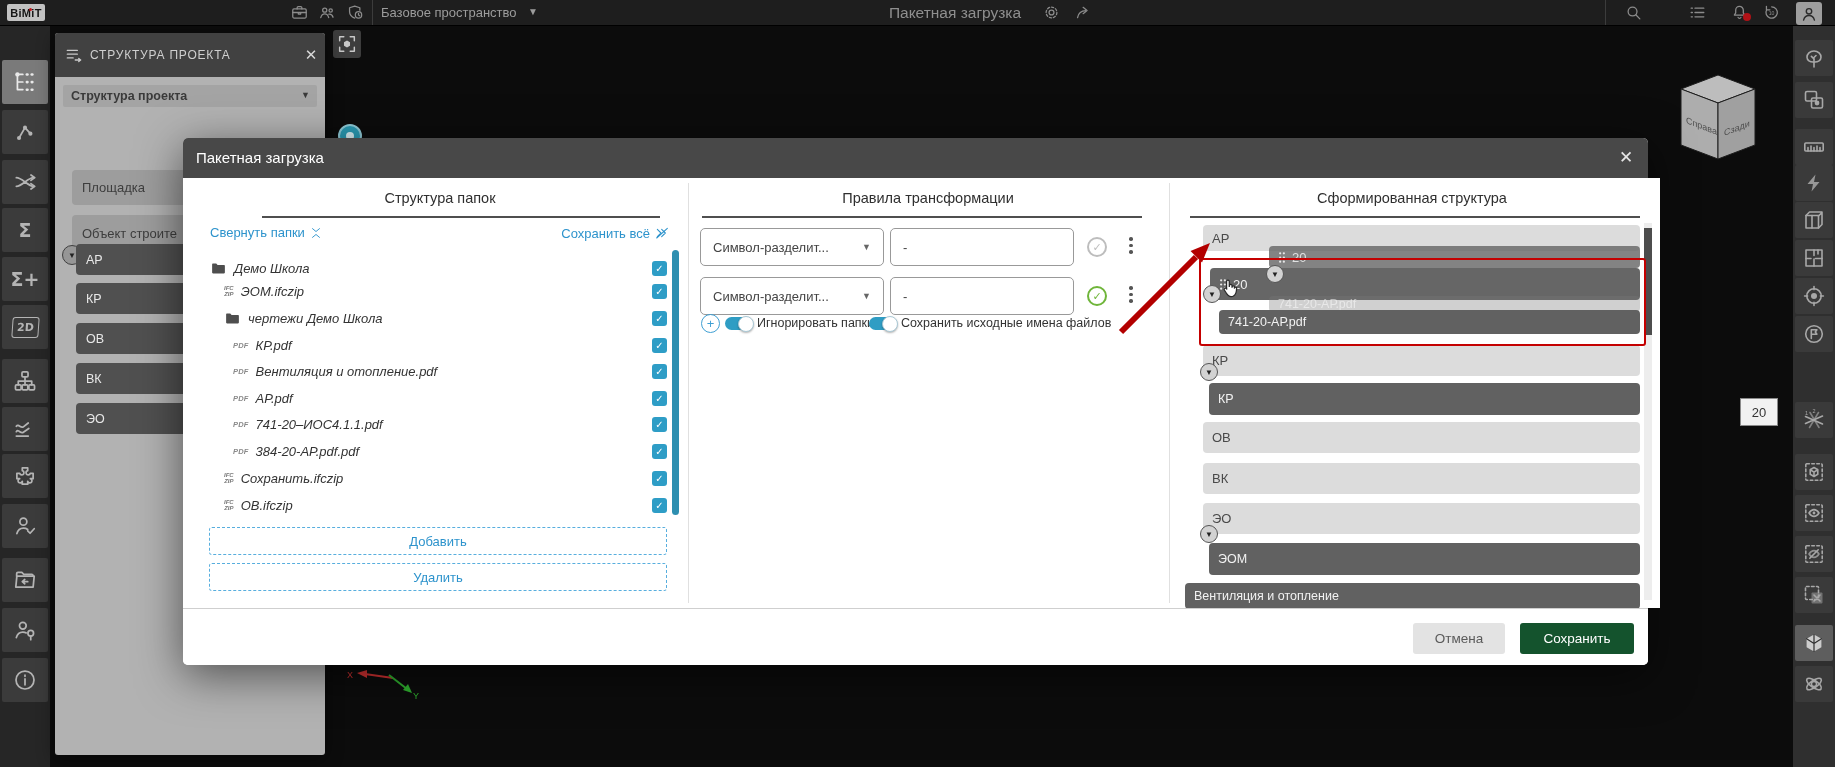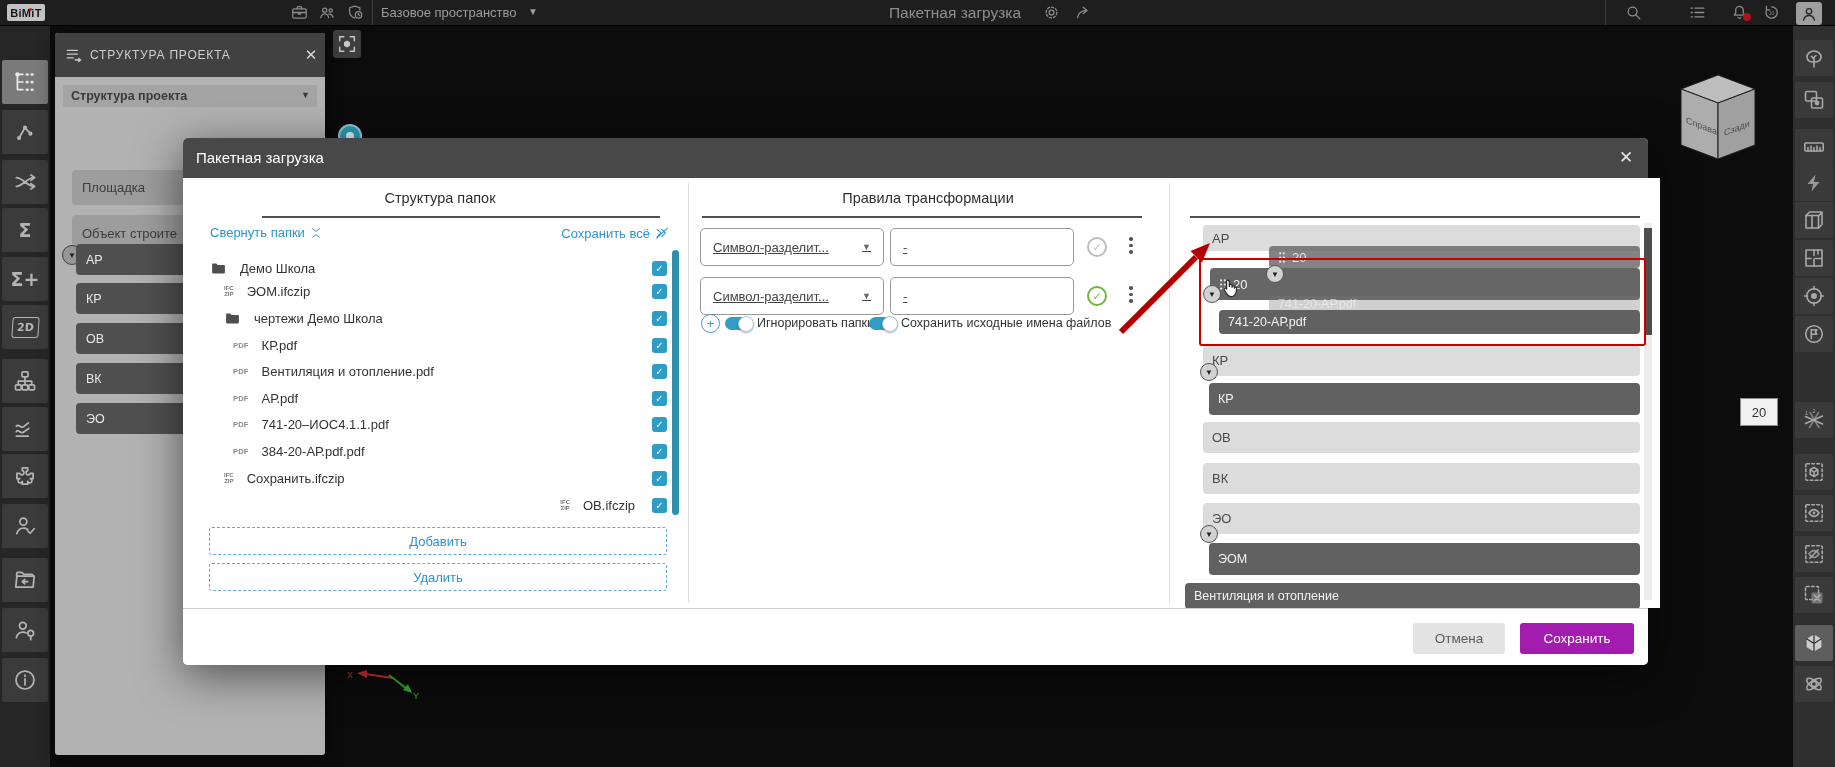--- a/index.html
+++ b/index.html
@@ -72,32 +72,32 @@
   .mhead{left:0;top:0;width:1465px;height:40px;background:#484848;border-radius:5px 5px 0 0;}
   .mtitle{left:13px;top:0;height:40px;line-height:40px;font-size:15px;color:#fff;}
   .mclose{left:1428px;top:0;width:30px;height:40px;line-height:40px;text-align:center;color:#e5e5e5;font-size:17px;}
   .mbody{left:0;top:40px;width:1465px;height:430px;overflow:hidden;background:#fff;margin-left:12px;}
   .vdiv{top:5px;width:1px;height:420px;background:#e0e0e0;}
   .coltitle{top:12px;font-size:14.5px;color:#2f2f2f;text-align:center;}
   .colline{top:38px;height:2px;background:#4f4f4f;}
   .linktext{font-size:13px;color:#2d93cc;display:flex;align-items:center;gap:4px;}
   .linkico{width:14px;height:14px;color:#2d93cc;}
 
-  .trow{height:26px;display:flex;align-items:center;gap:13px;font-size:13px;color:#333;}
+  .trow{height:26px;display:flex;align-items:center;gap:7px;font-size:13px;color:#333;font-style:italic;}
   .trow .icon{width:17px;height:17px;}
   .pdfico{font-size:7.5px;font-weight:bold;color:#8a8a8a;letter-spacing:.2px;}
   .ifcico{font-size:6px;font-weight:bold;color:#777;line-height:6.5px;text-align:center;}
   .cbx{width:15px;height:15px;background:#2e9dc6;border-radius:3px;color:#fff;font-size:10px;
        display:flex;align-items:center;justify-content:center;}
   .tscroll{left:477px;top:72px;width:7px;height:265px;background:#2e8fb0;border-radius:4px;}
   .dashedbtn{left:14px;width:458px;height:28px;border:1.5px dashed #57aede;border-radius:3px;box-sizing:border-box;
              color:#2d93cc;font-size:13px;display:flex;align-items:center;justify-content:center;background:#fff;}
 
   .selbox,.inpbox{height:38px;border:1.5px solid #999;border-radius:5px;box-sizing:border-box;background:#fff;
-                  display:flex;align-items:center;font-size:13px;color:#444;padding:0 12px;text-decoration:underline;}
+                  display:flex;align-items:center;font-size:13px;color:#444;padding:0 12px;}
   .selbox .caret{margin-left:auto;font-size:9px;color:#666;}
   .stat{width:20px;height:20px;border-radius:50%;border:2px solid;box-sizing:border-box;
         display:flex;align-items:center;justify-content:center;font-size:11px;}
   .stat.idle{border-color:#bdbdbd;color:#bdbdbd;}
   .stat.ok{border-color:#6fb53a;color:#6fb53a;}
   .vdots{width:4px;display:flex;flex-direction:column;gap:3px;align-items:center;}
   .vdots span{width:3.5px;height:3.5px;border-radius:50%;background:#555;}
   .pluscirc{width:19px;height:19px;border-radius:50%;border:1.7px solid #3f9fd3;box-sizing:border-box;
             color:#3f9fd3;font-size:13px;display:flex;align-items:center;justify-content:center;}
   .switch{width:27px;height:13px;border-radius:7px;background:#2f9dc4;}
@@ -116,21 +116,21 @@
            color:#222;font-size:8px;display:flex;align-items:center;justify-content:center;z-index:6;}
   .redbox{left:1004px;top:80px;width:443px;height:84px;border:2.5px solid #c40000;border-radius:3px;z-index:7;pointer-events:none;}
   .rscroll-track{left:1449px;top:45px;width:8px;height:377px;background:#ededed;}
   .rscroll-thumb{left:1449px;top:50px;width:8px;height:107px;background:#4d4d4d;}
   .handcur{left:1022px;top:98px;width:25px;height:29px;z-index:9;}
   .arrow-svg{left:918px;top:58px;width:105px;height:105px;z-index:8;}
 
   .mfooter{left:0;top:470px;width:1465px;height:57px;border-top:1px solid #cfcfcf;box-sizing:border-box;background:#fff;border-radius:0 0 5px 5px;}
   .btn{top:14px;height:31px;border-radius:3px;font-size:13.5px;display:flex;align-items:center;justify-content:center;}
   .btn.cancel{left:1230px;width:92px;background:#e3e3e3;color:#5a5a5a;}
-  .btn.save{left:1337px;width:114px;background:#a21caf;color:#fff;}
+  .btn.save{left:1337px;width:114px;background:#14532d;color:#fff;}
 </style>
 </head>
 <body>
 
 <div class="stage">
 
   <div class="abs" style="left:50px;top:25px;width:1743px;height:742px;background:#0c0c0c;"></div>
 
   <div class="abs navcube">
     <svg viewBox="0 0 82 90">
@@ -578,21 +578,21 @@
           <div class="abs trow" style="left: 38px; top: 260px; width: 402px;">
             <span class="pdfico">PDF</span>
             <span>384-20-АР.pdf.pdf</span>
           </div>
           <div class="abs cbx" style="left: 457px; top: 266px;">✓</div>
           <div class="abs trow" style="left: 29px; top: 287px; width: 411px;">
             <span class="ifcico">IFC<br>ZIP</span>
             <span>Сохранить.ifczip</span>
           </div>
           <div class="abs cbx" style="left: 457px; top: 293px;">✓</div>
-          <div class="abs trow" style="left: 29px; top: 314px; width: 411px; justify-content: flex-end;">
+          <div class="abs trow" style="left: 29px; top: 314px; width: 411px;">
             <span class="ifcico">IFC<br>ZIP</span>
             <span>ОВ.ifczip</span>
           </div>
           <div class="abs cbx" style="left: 457px; top: 320px;">✓</div>
         </div>
       <div class="abs tscroll"></div>
       <div class="abs dashedbtn" style="top:349px;">Добавить</div>
       <div class="abs dashedbtn" style="top:385px;">Удалить</div>
 
       <div class="abs coltitle" style="left:533px;width:400px;">Правила трансформации</div>
@@ -626,20 +626,21 @@
           </div>
         </div>
       <div id="toggles">
           <div class="abs pluscirc" style="left: 506px; top: 136px;">+</div>
           <div class="abs switch" style="left: 530px; top: 139px;"></div>
           <div class="abs tog-label" style="left: 562px; top: 138px;">Игнорировать папки</div>
           <div class="abs switch" style="left: 674px; top: 139px;"></div>
           <div class="abs tog-label" style="left: 706px; top: 138px;">Сохранить исходные имена файлов</div>
         </div>
 
+      <div class="abs coltitle" style="left:1017px;width:400px;">Сформированная структура</div>
       <div class="abs colline" style="left:995px;width:450px;"></div>
       <div id="result">
           <div class="abs srow light" style="left: 1008px; top: 47px; width: 437px; height: 26px;">
             <span>АР</span>
           </div>
           <div class="abs srow ghost20" style="left: 1074px; top: 68px; width: 371px; height: 22px;">
             <span class="icon grip">
               <svg viewBox="0 0 8 14">
                 <circle cx="2" cy="2.5" r="1.2" fill="#e8e8e8"></circle>
                 <circle cx="6" cy="2.5" r="1.2" fill="#e8e8e8"></circle>

